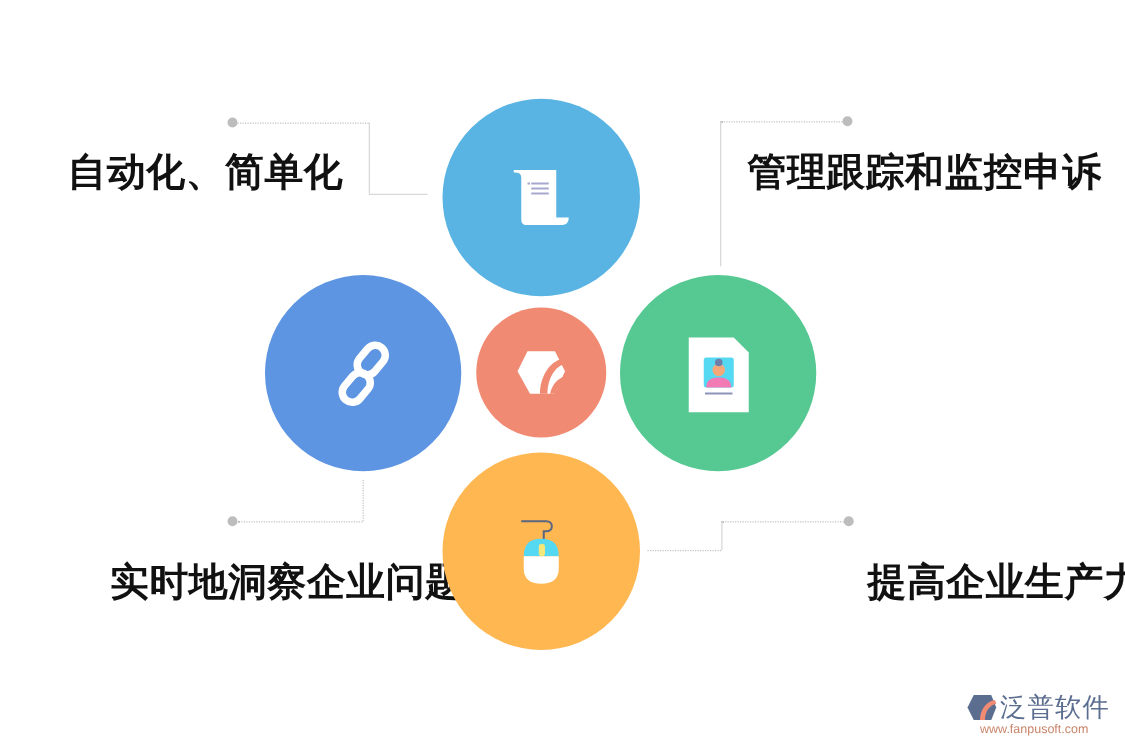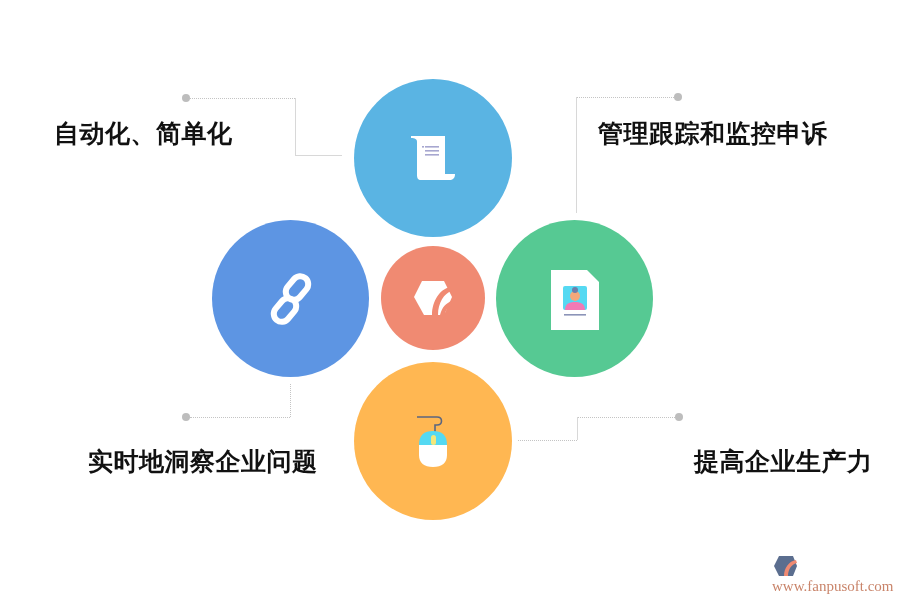--- a/index.html
+++ b/index.html
@@ -6,41 +6,41 @@
     body {
       width: 900px; height: 600px; position: relative; overflow: hidden;
       background: #ffffff;
       font-family: "DejaVu Sans", "Liberation Sans", sans-serif;
     }
     .circle {
       position: absolute; border-radius: 50%;
       display: flex; align-items: center; justify-content: center;
     }
     .label {
-      position: absolute; font-size: 25px; font-weight: bold; color: #111;
+      position: absolute; font-size: 31px; font-weight: bold; color: #111;
       white-space: nowrap; letter-spacing: 0.5px;
     }
     .dot {
       position: absolute; width: 8px; height: 8px; border-radius: 50%;
       background: #bdbdbd;
     }
     .hl { position: absolute; height: 0; border-top: 1px dotted #c4c4c4; }
     .vl { position: absolute; width: 0; border-left: 1px solid #d8d8d8; }
     .hls { position: absolute; height: 0; border-top: 1px solid #d8d8d8; }
     svg { display: block; }
     .logo {
       position: absolute; left: 768px; top: 552px; width: 125px; height: 42px;
     }
     .logo-brand {
       position: absolute; left: 32px; top: 0; font-size: 21px; color: #5b6e8f;
       letter-spacing: 1px; white-space: nowrap;
     }
     .logo-url {
-      position: absolute; left: 4px; top: 26px; font-size: 15px; color: #c9846a;
-      font-family: Liberation Serif, serif; white-space: nowrap;
+      position: absolute; left: 16px; top: 26px; font-size: 10px; color: #c9846a;
+      font-family: Liberation Sans, sans-serif; white-space: nowrap;
     }
   </style>
 </head>
 <body>
 
 <div class="dot" style="left:182px;top:94px;"></div>
 <div class="hl" style="left:190px;top:98px;width:105px;"></div>
 <div class="vl" style="left:295px;top:98px;height:57px;"></div>
 <div class="hls" style="left:295px;top:155px;width:47px;"></div>
 
@@ -119,14 +119,15 @@
   </span>
 </div>
 
 <div class="logo">
   <span style="position:absolute;left:4px;top:2px;">
     <svg width="26" height="24" viewBox="0 0 26 24">
       <path d="M7 2 H21 L25 12 L21 22 H7 L2 12 Z" fill="#5b6e8f"></path>
       <path d="M12 22 C12 14 17 7 24 6 L25 9 C20 10 16 15 16 22 Z" fill="#f08a72"></path>
     </svg>
   </span>
+  <span class="logo-brand">泛普软件</span>
   <span class="logo-url">www.fanpusoft.com</span>
 </div>
 
 </body></html>

